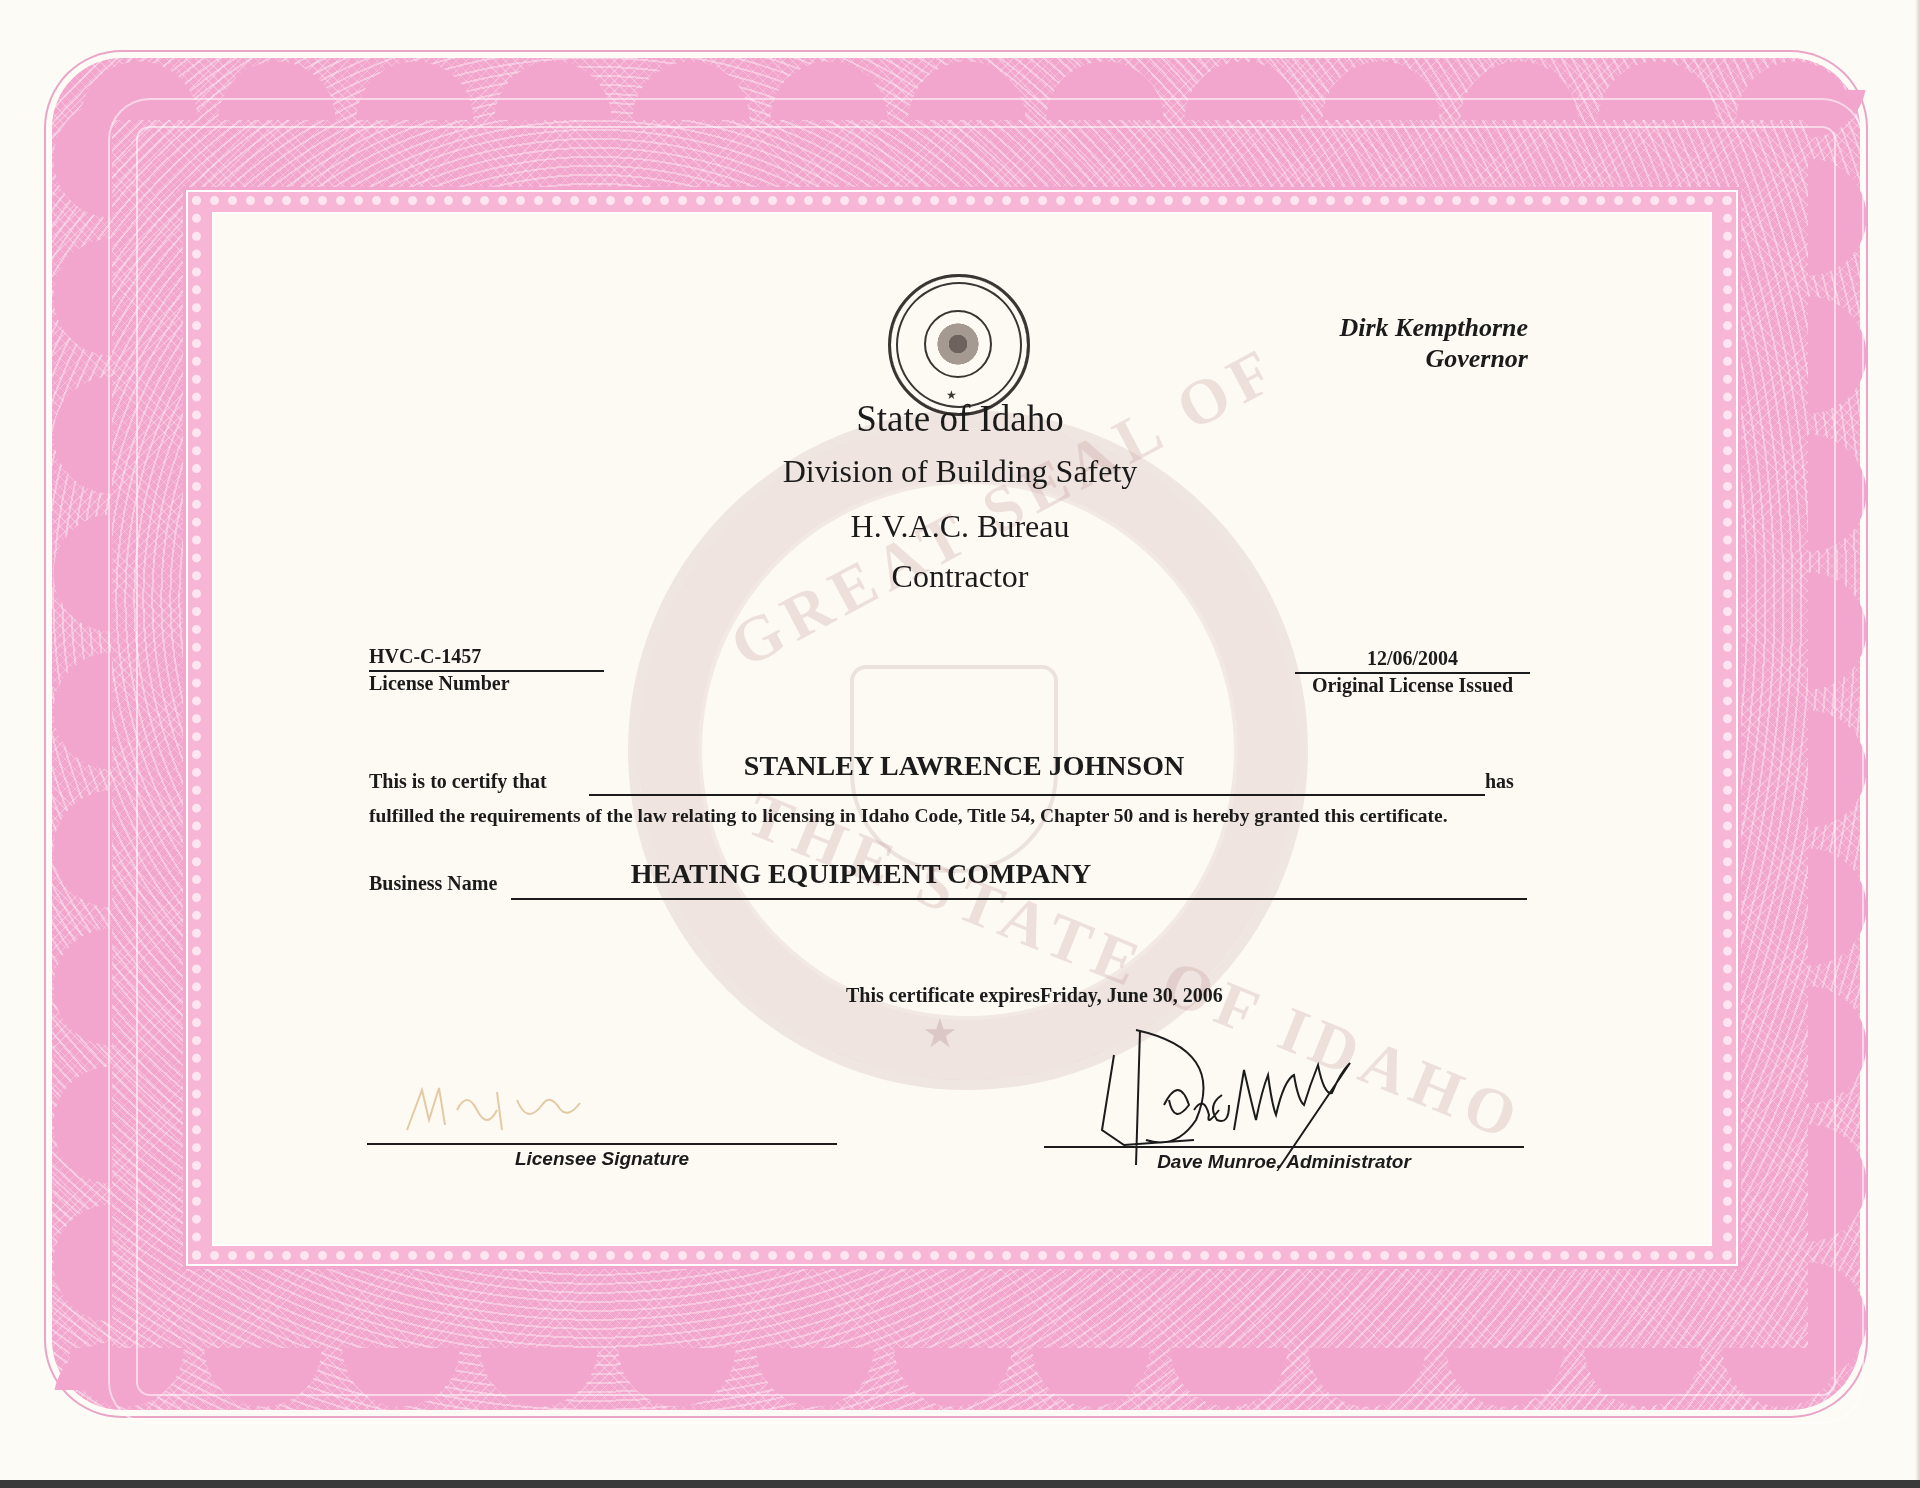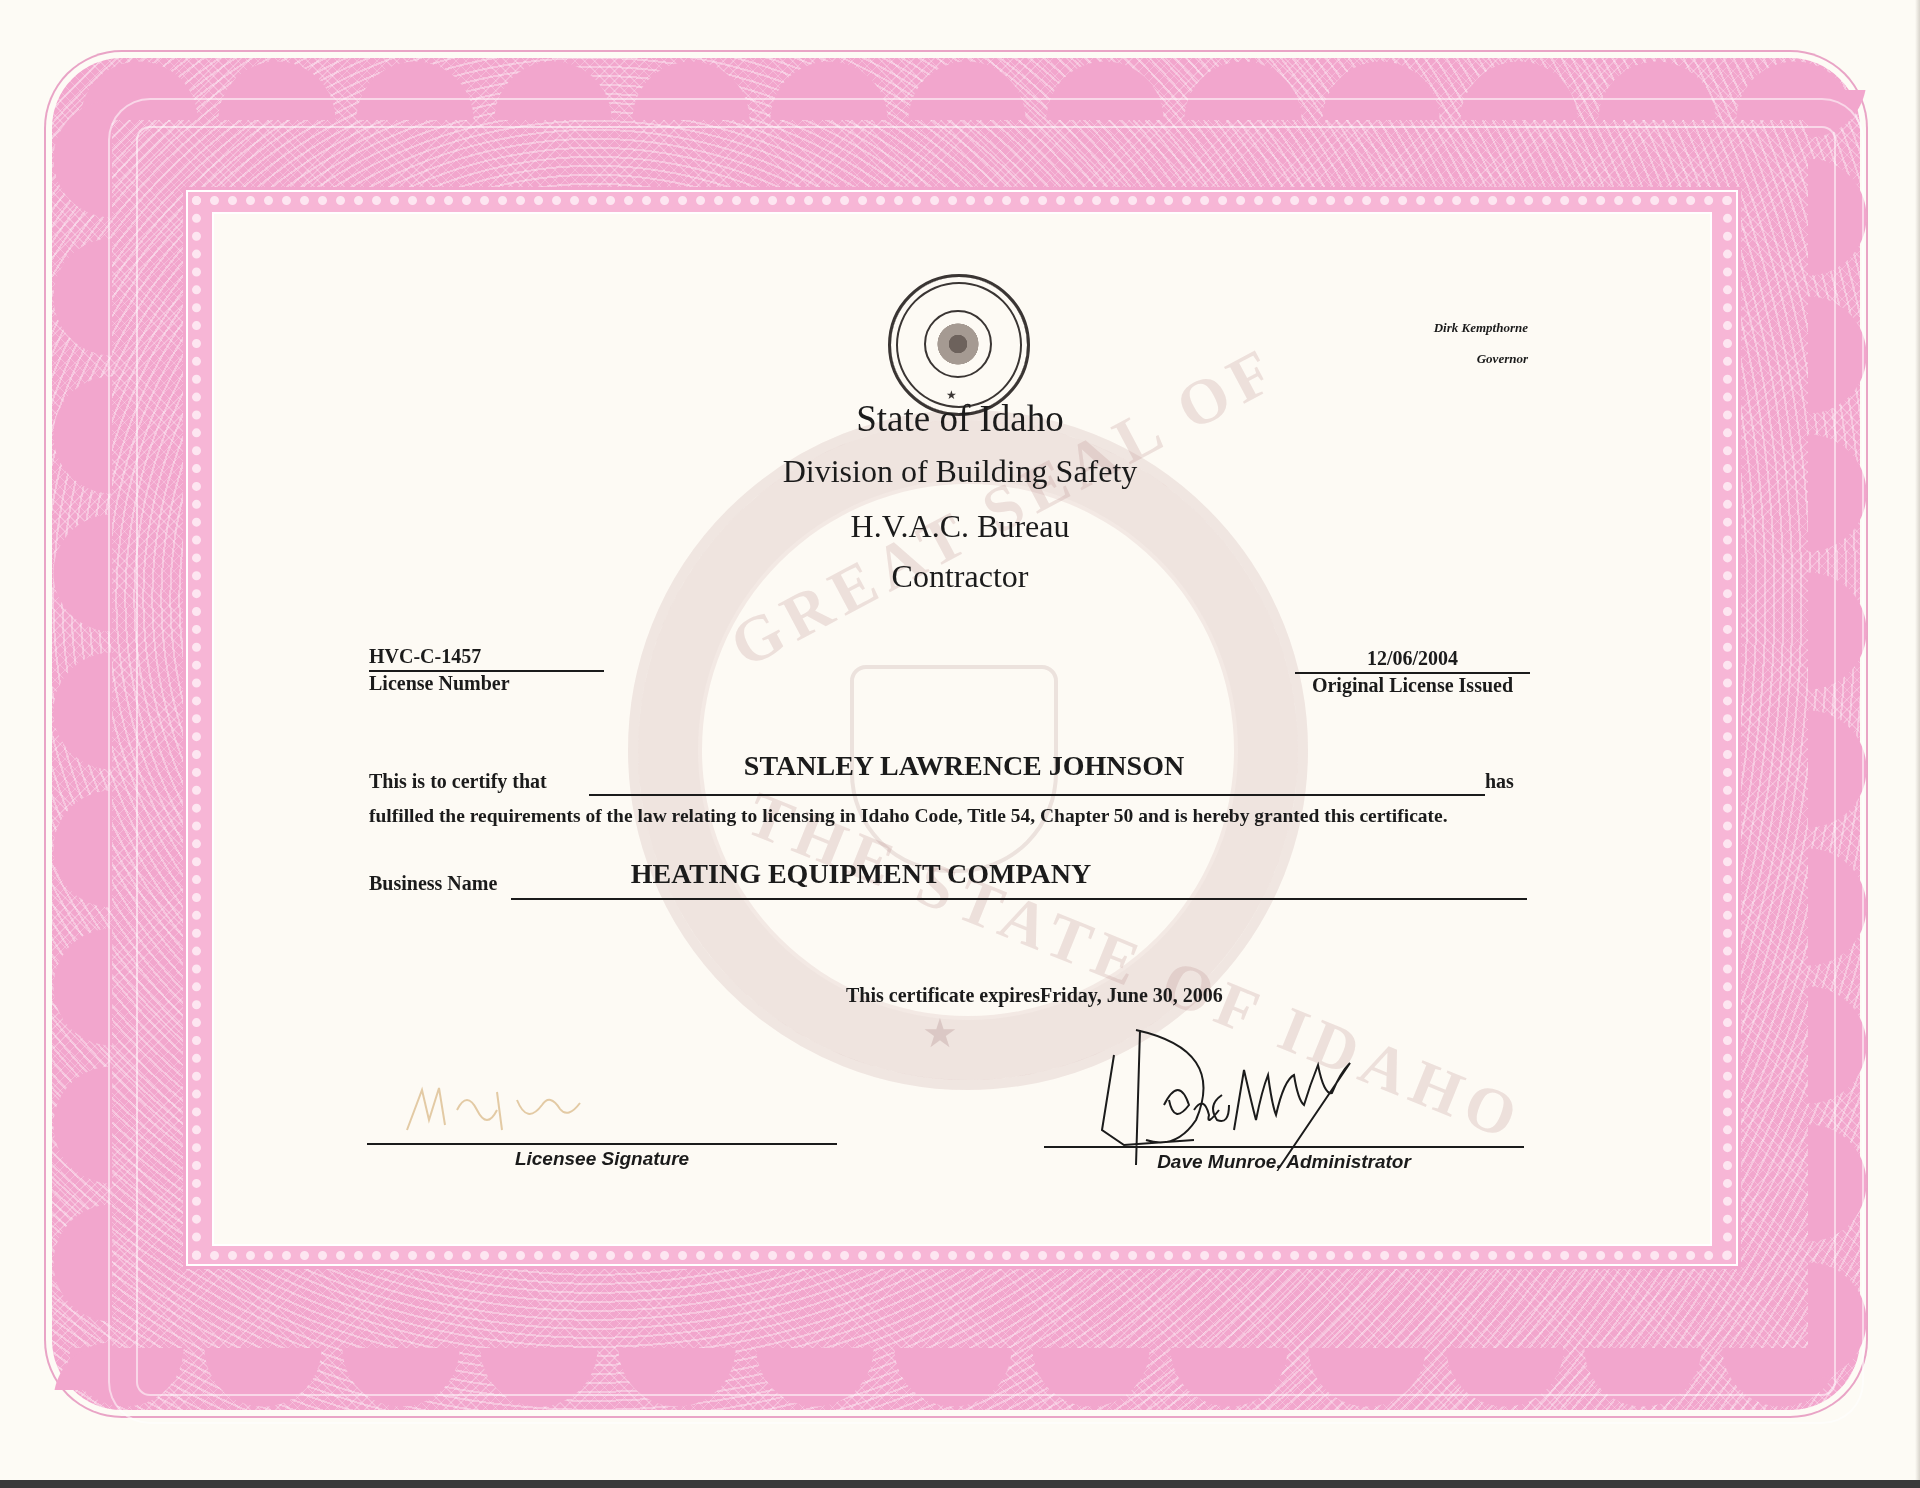--- a/index.html
+++ b/index.html
@@ -97,21 +97,21 @@
     position: absolute; left: 924px; top: 310px; width: 64px; height: 64px;
     border-radius: 50%;
     background: radial-gradient(circle, #6d625c 0 20%, #a59a92 21% 45%, #fdfaf4 46%);
     border: 2px solid #3a3533;
   }
   .seal-star {
     position: absolute; left: 946px; top: 388px; font-size: 12px; color: #3a3533;
   }
   .governor {
     position: absolute; right: 392px; top: 312px; text-align: right;
-    font-style: italic; font-weight: bold; font-size: 13px; line-height: 31px;
+    font-style: italic; font-weight: bold; font-size: 26px; line-height: 31px;
   }
   .title-block {
     position: absolute; left: 660px; top: 395px; width: 600px; text-align: center;
     font-weight: normal;
   }
   .title-block .t1 { font-size: 37px; line-height: 48px; }
   .title-block .t2 { font-size: 32px; line-height: 56px; }
   .title-block .t3 { font-size: 32px; line-height: 54px; }
   .title-block .t4 { font-size: 32px; line-height: 46px; }
 

